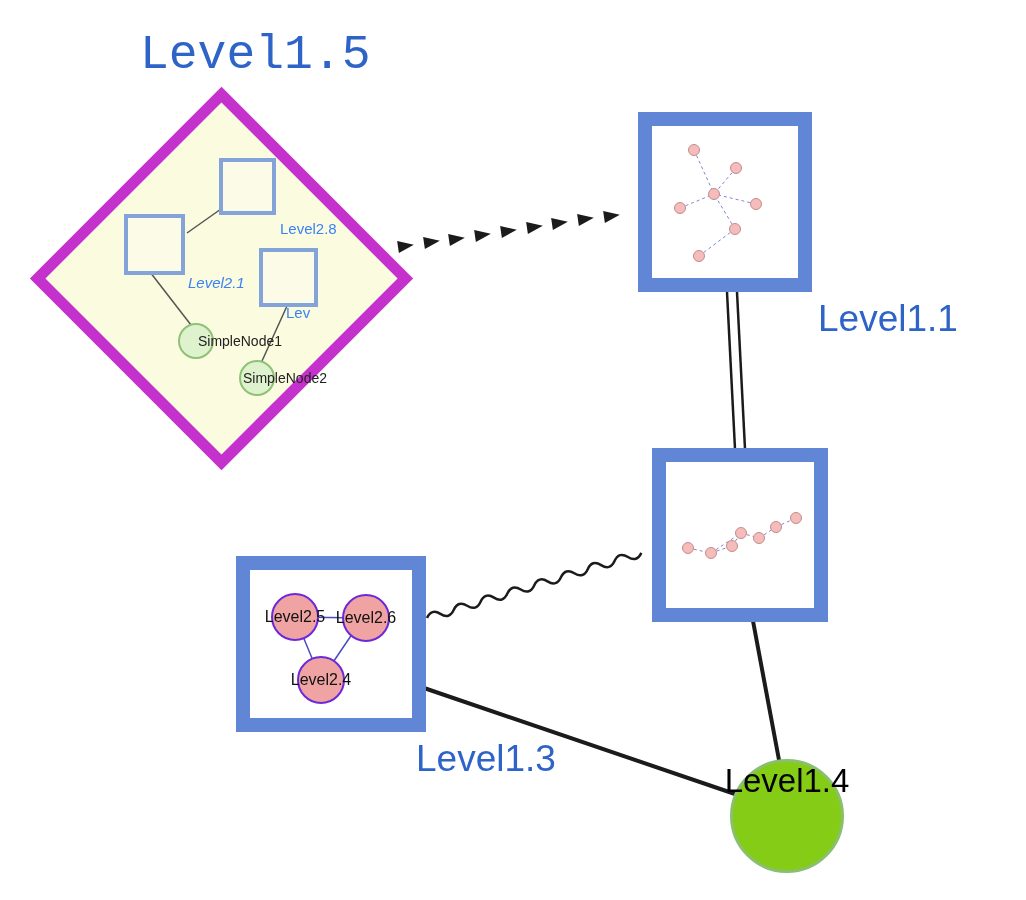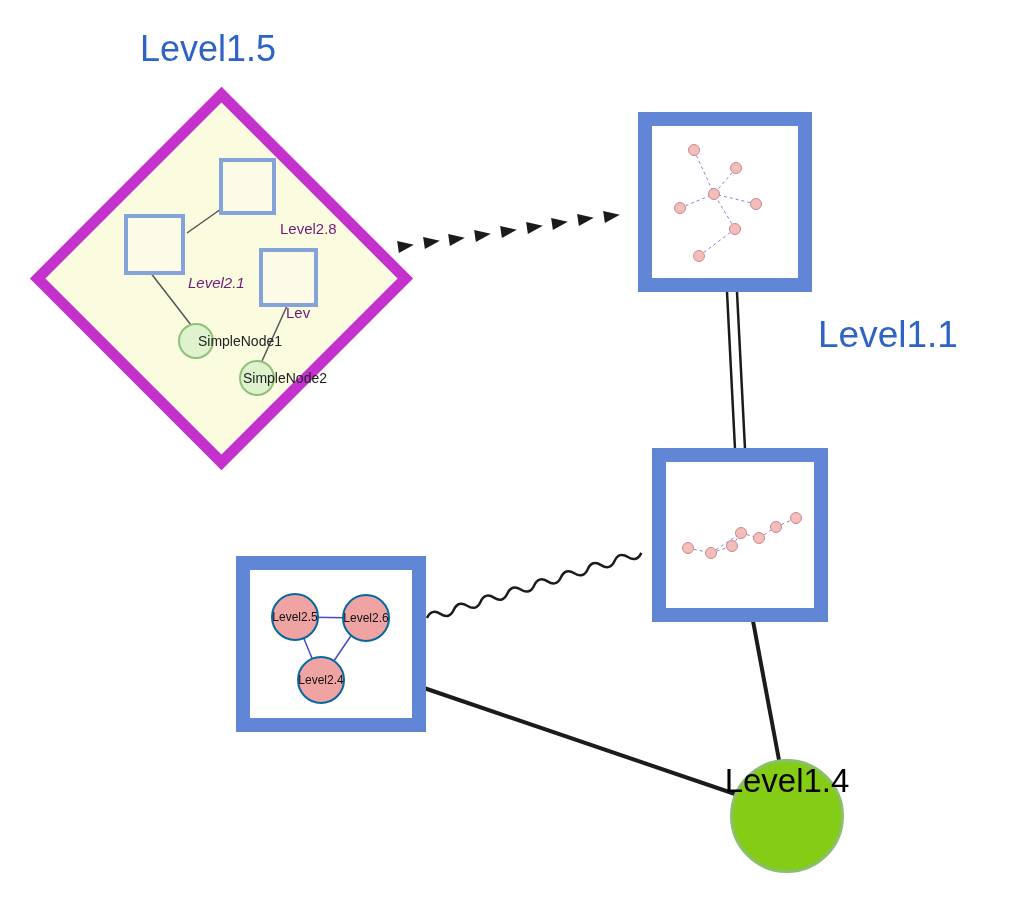--- a/index.html
+++ b/index.html
@@ -1,33 +1,33 @@
 <!DOCTYPE html>
 <html><head>
 <meta charset="utf-8">
 <style>
   html,body{margin:0;padding:0;background:#ffffff;}
   .stage{position:relative;width:1026px;height:900px;background:#ffffff;
          font-family:"Liberation Sans",sans-serif;overflow:hidden;}
   .lbl{position:absolute;color:#2e63c7;white-space:nowrap;}
-  .lbl-xl{font-size:36px;}
+  .lbl-xl{font-size:48px;font-family:Liberation Mono, monospace;}
   .lbl-lg{font-size:37px;}
-  .lbl-sm{position:absolute;color:#701a75;font-size:15px;white-space:nowrap;}
+  .lbl-sm{position:absolute;color:#3b82f6;font-size:15px;white-space:nowrap;}
   .diamond{position:absolute;left:86px;top:143px;width:271px;height:271px;box-sizing:border-box;
            background:#fbfbdf;border:11px solid #c531cd;transform:rotate(45deg);}
   .sq{position:absolute;box-sizing:border-box;background:#fbfbe8;border:4px solid #84a3d8;}
   .gnode{position:absolute;box-sizing:border-box;width:36px;height:36px;border-radius:50%;
          background:#def2cd;border:2px solid #8fc276;}
   .gnode-lbl{position:absolute;transform:translate(-50%,-50%);font-size:14px;color:#222;white-space:nowrap;margin-left:44px;}
   .gbox{position:absolute;box-sizing:border-box;background:#ffffff;border:14px solid #6286d6;}
   .gbox svg{display:block;}
   .l13edges{position:absolute;left:0;top:0;}
   .pnode{position:absolute;box-sizing:border-box;width:48px;height:48px;border-radius:50%;
-         background:#f0a3a3;border:2px solid #0369a1;display:flex;align-items:center;justify-content:center;
-         font-size:12px;color:#111;white-space:nowrap;}
+         background:#f0a3a3;border:2px solid #6d28d9;display:flex;align-items:center;justify-content:center;
+         font-size:16px;color:#111;white-space:nowrap;}
   .bigcircle{position:absolute;left:730px;top:759px;width:114px;height:114px;box-sizing:border-box;
              border-radius:50%;background:#84cc16;border:3px solid #8abf6d;display:flex;align-items:flex-start;
              justify-content:center;font-size:33px;color:#000;white-space:nowrap;}
   .edges{position:absolute;left:0;top:0;pointer-events:none;}
 </style>
 </head>
 <body>
 
 <div class="stage">
 
@@ -88,21 +88,21 @@
         <circle cx="42" cy="24" r="5.5"></circle>
         <circle cx="84" cy="42" r="5.5"></circle>
         <circle cx="62" cy="68" r="5.5"></circle>
         <circle cx="28" cy="82" r="5.5"></circle>
         <circle cx="104" cy="78" r="5.5"></circle>
         <circle cx="83" cy="103" r="5.5"></circle>
         <circle cx="47" cy="130" r="5.5"></circle>
       </g>
     </svg>
   </div>
-  <div class="lbl lbl-lg" style="left:818px;top:314px;">Level1.1</div>
+  <div class="lbl lbl-lg" style="left:818px;top:298px;">Level1.1</div>
 
   <div class="gbox" style="left:652px;top:448px;width:176px;height:174px;">
     <svg width="148" height="146" viewBox="0 0 148 146">
       <g stroke="#8585d0" stroke-width="1" stroke-dasharray="3 3">
         <line x1="22" y1="86" x2="45" y2="91"></line>
         <line x1="45" y1="91" x2="66" y2="84"></line>
         <line x1="66" y1="84" x2="75" y2="71"></line>
         <line x1="75" y1="71" x2="93" y2="76"></line>
         <line x1="93" y1="76" x2="110" y2="65"></line>
         <line x1="110" y1="65" x2="130" y2="56"></line>
@@ -131,20 +131,21 @@
     <div class="pnode" style="left:21px;top:23px;">
       <span>Level2.5</span>
     </div>
     <div class="pnode" style="left:92px;top:24px;">
       <span>Level2.6</span>
     </div>
     <div class="pnode" style="left:47px;top:86px;text-align:center;">
       <span>Level2.4</span>
     </div>
   </div>
+  <div class="lbl lbl-lg" style="left:416px;top:738px;">Level1.3</div>
 
   <div class="bigcircle">
     <span>Level1.4</span>
   </div>
 
   <div class="lbl lbl-xl" style="left:140px;top:28px;">Level1.5</div>
 
 </div>
 
 </body></html>

